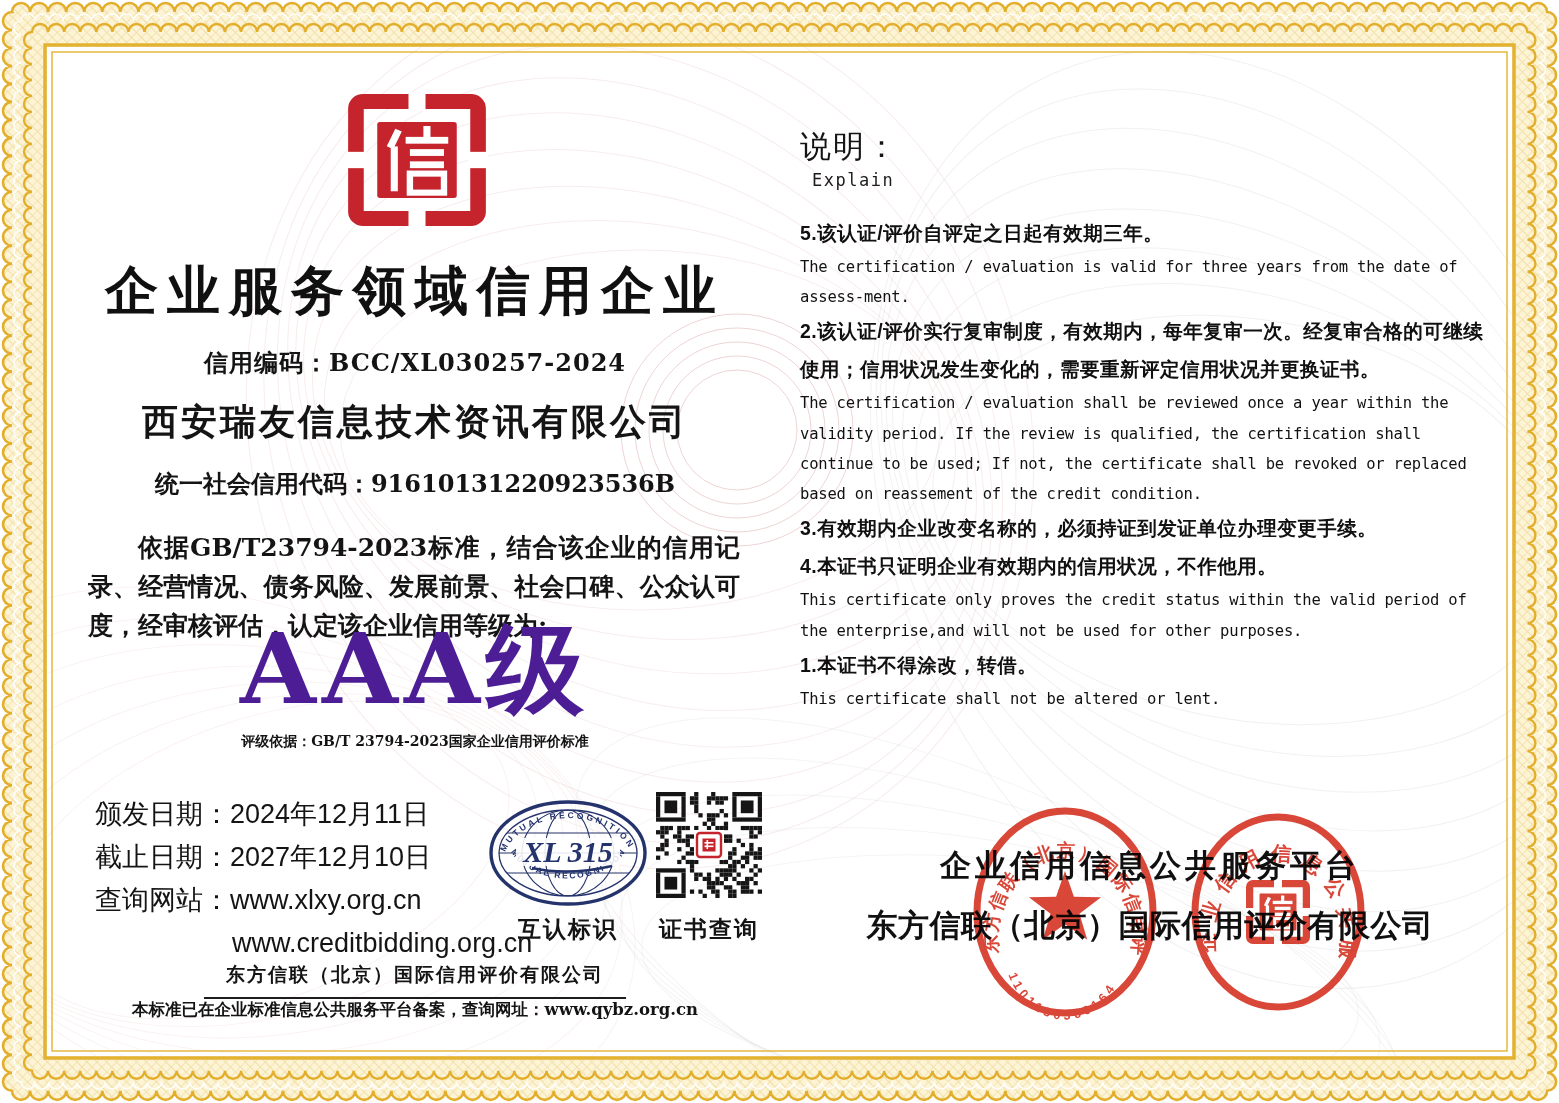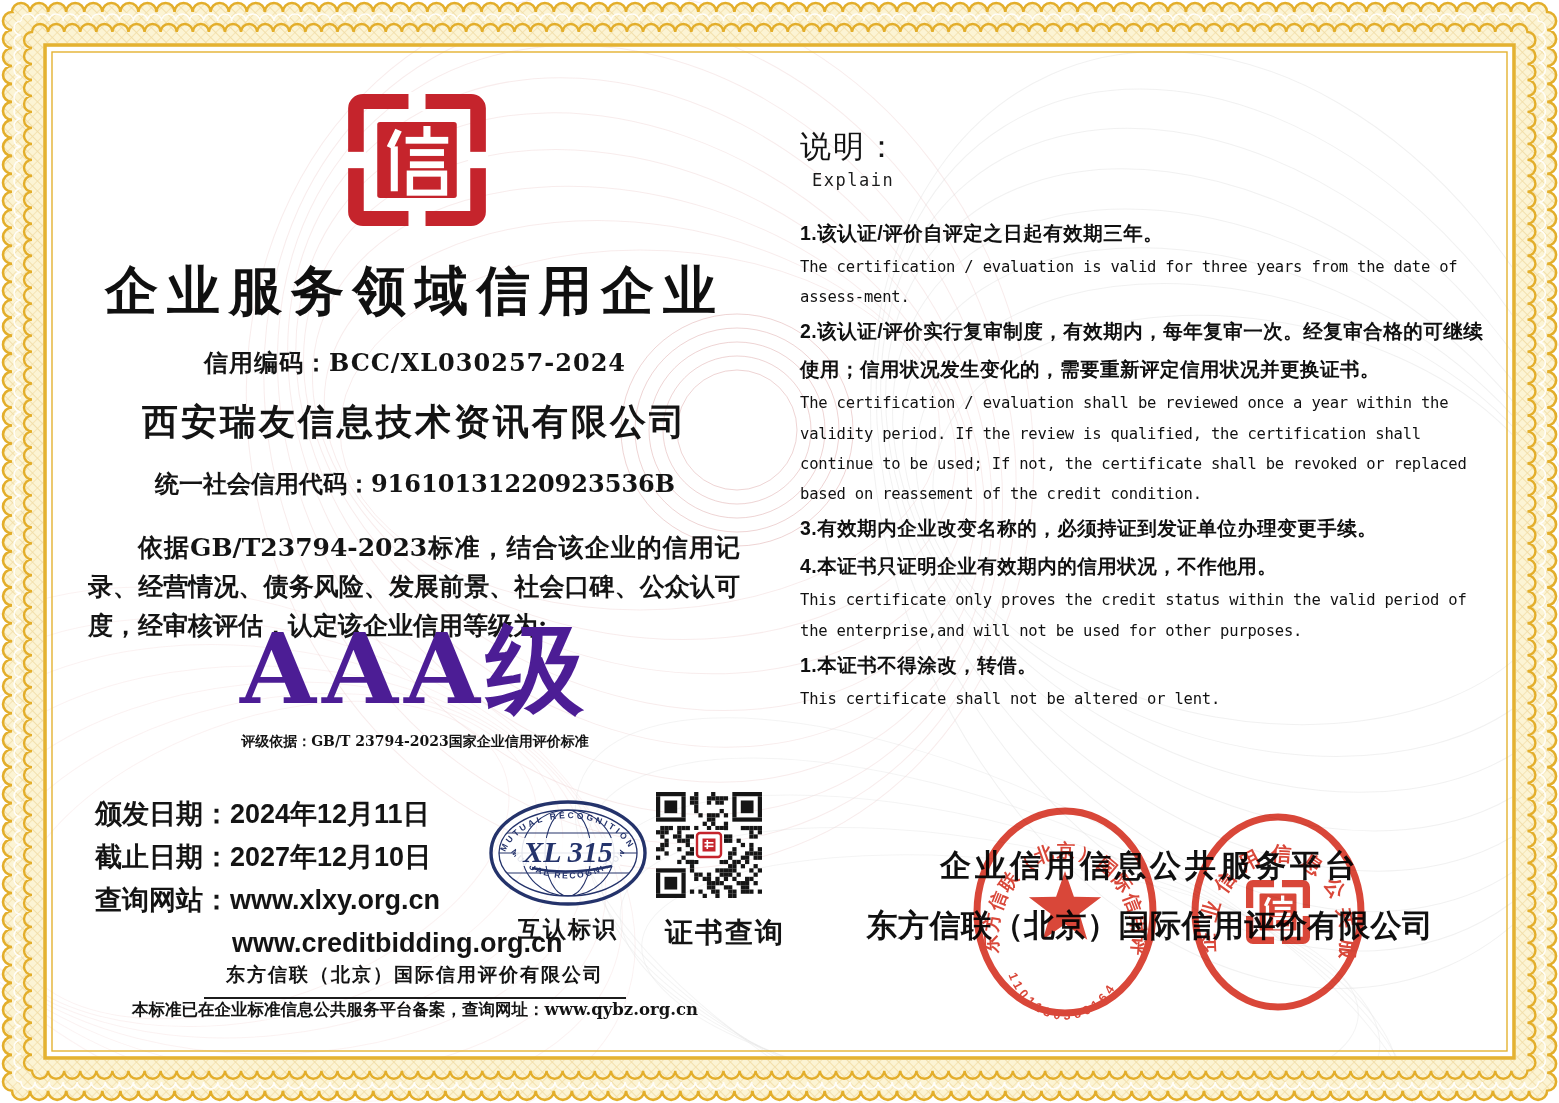--- a/index.html
+++ b/index.html
@@ -14,26 +14,26 @@
   .logo-box{left:346px;top:92px;width:142px;height:136px;}
   .main-title{left:55px;top:256px;width:720px;font-size:53px;font-weight:900;
               letter-spacing:9px;font-family:"Liberation Sans", sans-serif;color:#101010;}
   .credit-code{left:55px;top:347px;width:720px;font-size:24px;font-weight:700;letter-spacing:1px;}
   .company{left:55px;top:398px;width:720px;font-size:36px;font-weight:800;letter-spacing:3px;}
   .uscc{left:55px;top:468px;width:720px;font-size:24px;font-weight:700;}
   .statement{left:88px;top:528px;width:652px;font-size:25px;font-weight:700;line-height:39px;
              text-align:justify;text-indent:2em;}
   .grade{left:55px;top:618px;width:720px;font-size:98px;font-weight:900;letter-spacing:6px;line-height:1.05;}
   .rating-basis{left:55px;top:733px;width:720px;font-size:14px;font-weight:700;}
-  .info{left:95px;top:793px;font-family:"Liberation Sans", sans-serif;font-size:27px;font-weight:700;}
+  .info{left:95px;top:793px;font-family:"Liberation Sans", sans-serif;font-size:27px;font-weight:400;}
   .info .row{height:43px;line-height:43px;white-space:nowrap;}
   .info .row4{margin-left:137px;}
   .mark-caption{left:488px;top:914px;width:160px;font-size:23px;font-weight:600;letter-spacing:2px;
                 font-family:Liberation Mono, monospace;}
-  .qr-caption{left:664px;top:914px;width:122px;font-size:28px;font-weight:600;letter-spacing:2px;
+  .qr-caption{left:648px;top:914px;width:122px;font-size:23px;font-weight:600;letter-spacing:2px;
               font-family:"Liberation Sans", sans-serif;}
   .issuer-wrap{left:55px;top:962px;width:720px;}
   .issuer-name{display:inline-block;font-size:19px;font-weight:700;letter-spacing:2px;
                padding:0 22px 9px 22px;border-bottom:2px solid #1c1c1c;}
   .filing{left:55px;top:999px;width:720px;font-size:16.5px;font-weight:700;}
 
   
   .explain{left:800px;top:126px;width:700px;}
   .explain-h{font-size:31px;font-weight:500;letter-spacing:2px;}
   .explain-h-en{font-family:"DejaVu Sans Mono", monospace;font-size:17px;letter-spacing:1.5px;
@@ -365,21 +365,21 @@
 
   <div class="abs ctr issuer-wrap">
     <span class="issuer-name serif">东方信联（北京）国际信用评价有限公司</span>
   </div>
   <div class="abs ctr filing serif">本标准已在企业标准信息公共服务平台备案，查询网址：www.qybz.org.cn</div>
 
   <div class="abs explain">
     <div class="explain-h serif">说明：</div>
     <div class="explain-h-en">Explain</div>
     <div class="item">
-      <div class="zh">1.该认证/评价自评定之日起有效期三年。</div>
+      <div class="zh">5.该认证/评价自评定之日起有效期三年。</div>
       <div class="en">The certification / evaluation is valid for three years from the date of assess-ment.</div>
     </div>
     <div class="item">
       <div class="zh">2.该认证/评价实行复审制度，有效期内，每年复审一次。经复审合格的可继续使用；信用状况发生变化的，需要重新评定信用状况并更换证书。</div>
       <div class="en">The certification / evaluation shall be reviewed once a year within the validity period. If the review is qualified,  the certification shall continue to be used; If not, the certificate shall be revoked or replaced based on reassement of the credit condition.</div>
     </div>
     <div class="item">
       <div class="zh">3.有效期内企业改变名称的，必须持证到发证单位办理变更手续。</div>
     </div>
     <div class="item">

